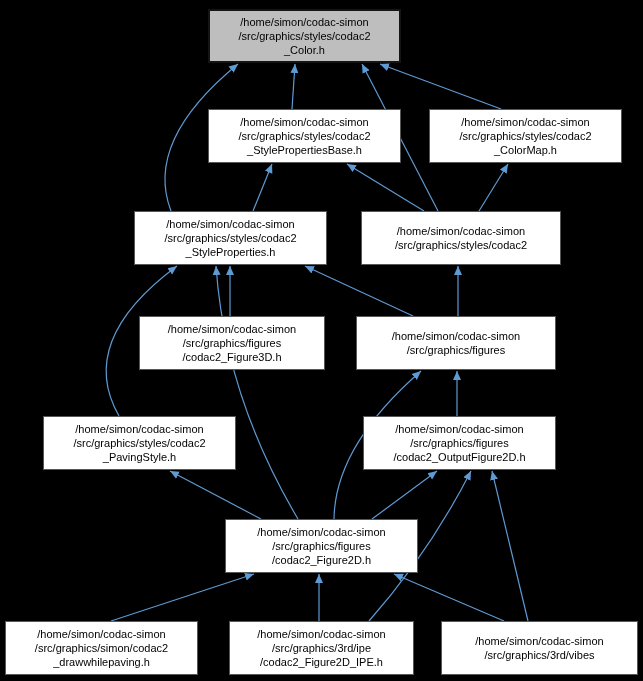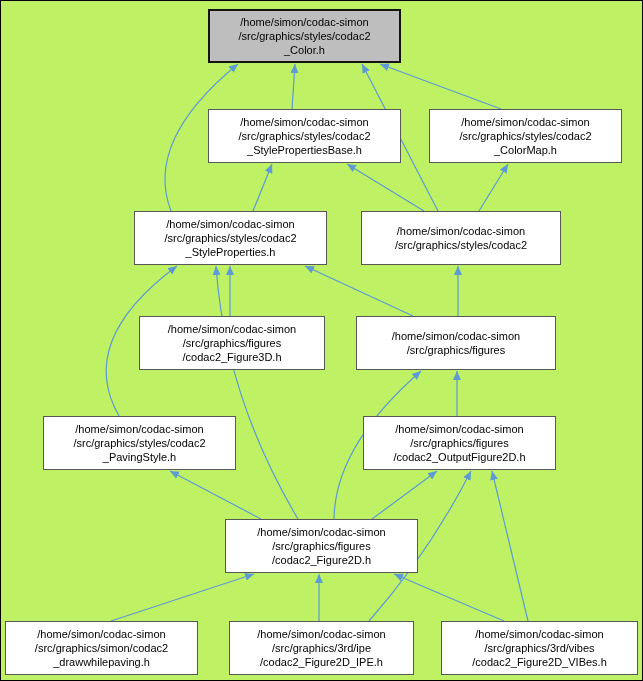--- a/index.html
+++ b/index.html
@@ -52,21 +52,21 @@
     border: 2px solid var(--highlight-border, #141414);
     font-weight: normal;
   }
   .node-line {
     pointer-events: none;
   }
 </style>
 </head>
 <body>
 
-<div id="stage" style="border-color: rgb(0, 0, 0); background: #bef264;">
+<div id="stage" style="border-color: rgb(0, 0, 0); background: #000000;">
   <svg id="edges-svg" viewBox="0 0 643 681" xmlns="http://www.w3.org/2000/svg">
     <defs>
       <marker id="arrow" markerUnits="userSpaceOnUse" markerWidth="10" markerHeight="10" viewBox="0 0 10 10" refX="9" refY="5" orient="auto">
         <path id="arrow-head" d="M 0 1 L 9 5 L 0 9 z"></path>
       </marker>
     </defs>
     <g id="edge-group">
         <path d="M 291 108 L 294 63" class="edge" marker-end="url(#arrow)"></path>
         <path d="M 500 108 L 379 63" class="edge" marker-end="url(#arrow)"></path>
         <path d="M 170 210 Q 143 140 237 63" class="edge" marker-end="url(#arrow)"></path>
@@ -145,16 +145,15 @@
         <div class="node-line">_drawwhilepaving.h</div>
       </div>
       <div class="node" style="left: 228px; top: 620px; width: 185px; height: 54px;">
         <div class="node-line">/home/simon/codac-simon</div>
         <div class="node-line">/src/graphics/3rd/ipe</div>
         <div class="node-line">/codac2_Figure2D_IPE.h</div>
       </div>
       <div class="node" style="left: 440px; top: 620px; width: 197px; height: 54px;">
         <div class="node-line">/home/simon/codac-simon</div>
         <div class="node-line">/src/graphics/3rd/vibes</div>
-        <div class="node-line">/codac2_Figure2D_VIBes.h</div>
       </div>
     </div>
 </div>
 
 </body></html>

